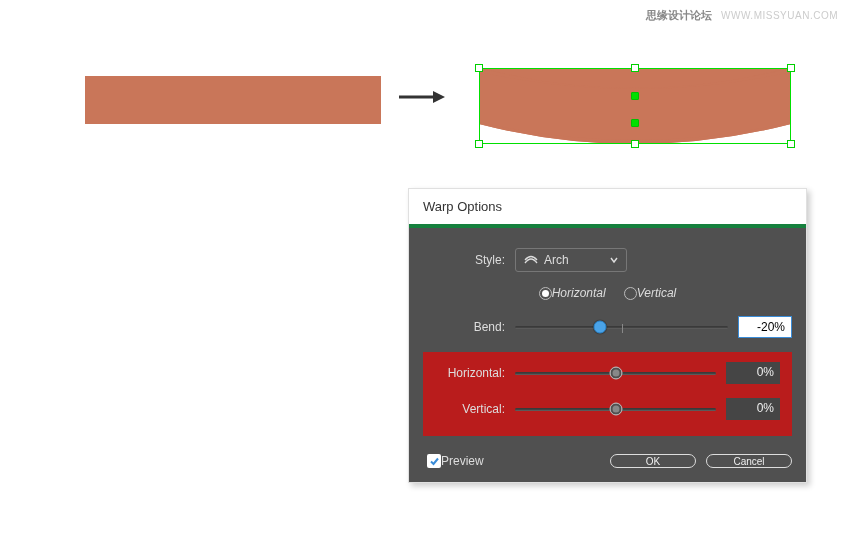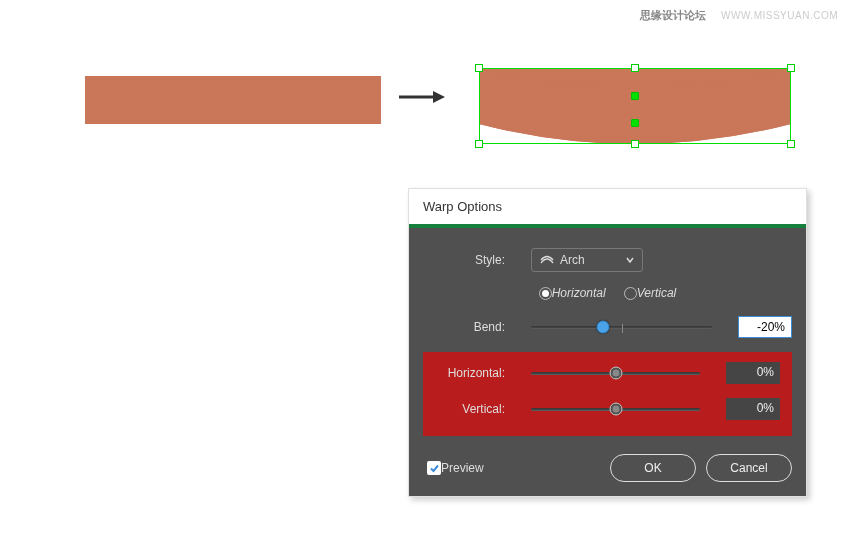--- a/index.html
+++ b/index.html
@@ -12,21 +12,21 @@
       overflow: hidden;
     }
     .watermark {
       position: absolute;
       top: 8px;
       right: 12px;
       font-size: 11px;
       color: #bbb;
     }
     .watermark-cn { color: #888; font-weight: bold; }
-    .watermark-en { color: #ccc; margin-left: 12px; letter-spacing: 0.5px; font-size: 10px; }
+    .watermark-en { color: #ccc; margin-left: 6px; letter-spacing: 0.5px; font-size: 10px; }
 
     .shape-before {
       position: absolute;
       left: 85px;
       top: 76px;
       width: 296px;
       height: 48px;
       background: #c97659;
     }
 
@@ -83,21 +83,20 @@
     .dialog-body {
       background: #505050;
       padding: 20px 14px 14px 14px;
       color: #ddd;
       font-size: 12px;
     }
     .row {
       display: flex;
       align-items: center;
       margin-bottom: 14px;
-      gap: 16px;
     }
     .label {
       width: 92px;
       text-align: right;
       padding-right: 10px;
       color: #ddd;
       font-size: 12px;
     }
     .dropdown {
       display: flex;
@@ -183,22 +182,22 @@
     .bottom-row {
       display:flex; align-items:center; justify-content:space-between;
     }
     .checkbox-wrap { display:flex; align-items:center; gap:0; margin-left:4px;}
     .checkbox {
       width:14px; height:14px; background:#fff; border-radius:2px;
       display:flex; align-items:center; justify-content:center;
     }
     .btn {
       border:1.5px solid #ddd; color:#eee; border-radius:14px;
-      height:28px; display:flex; align-items:center; justify-content:center;
-      font-size:12px; cursor:pointer; background:transparent;
+      height:14px; display:flex; align-items:center; justify-content:center;
+      font-size:10px; cursor:pointer; background:transparent;
     }
     .btn-ok { width:86px; margin-right:10px; }
     .btn-cancel { width:86px; }
     .btn-group { display:flex; }
   </style>
 </head>
 <body>
 
 <div class="watermark">
   <span class="watermark-cn">思缘设计论坛</span>

